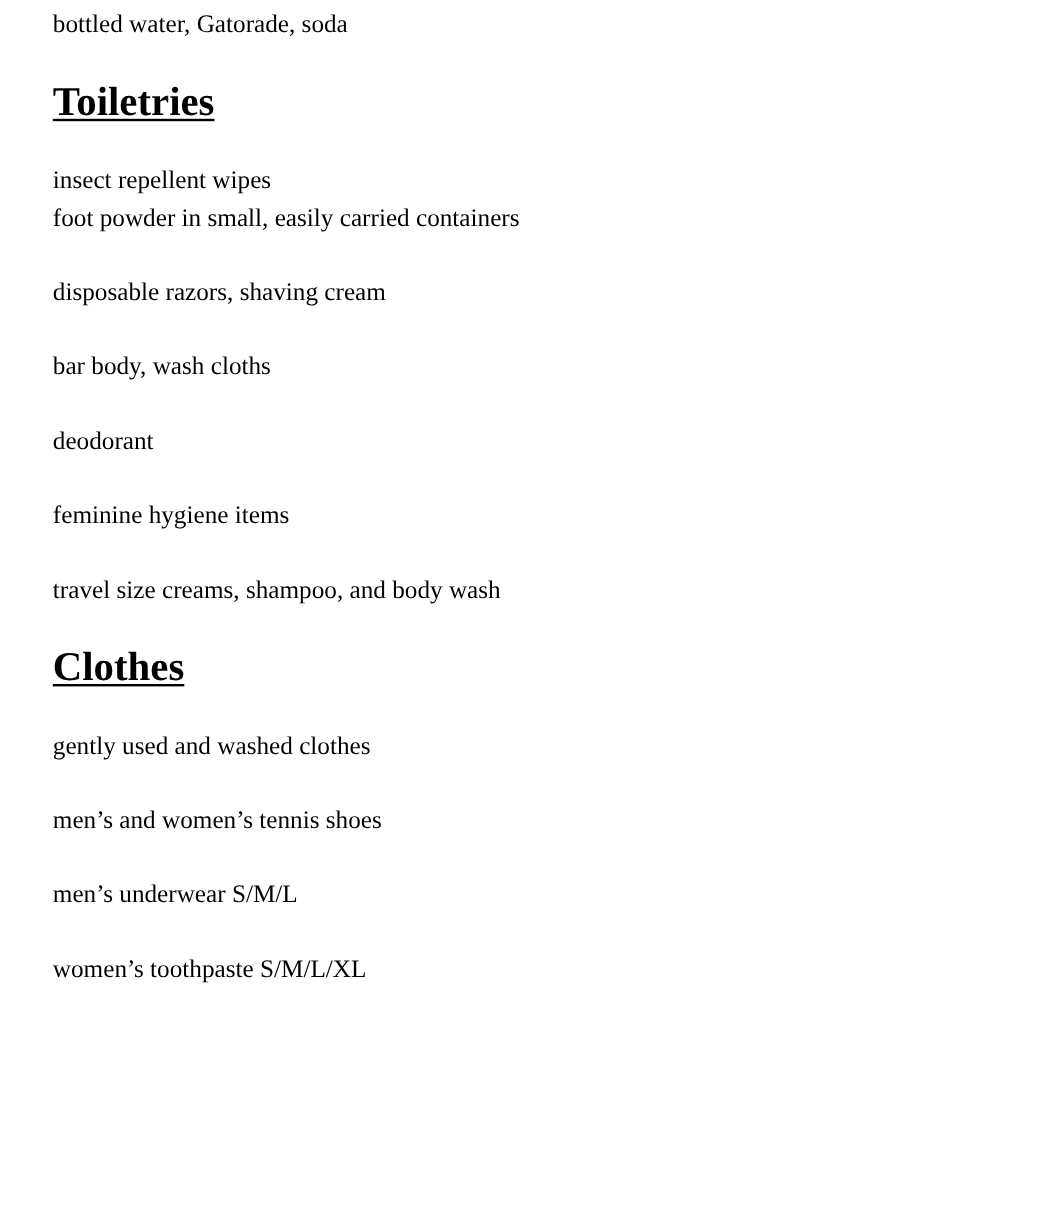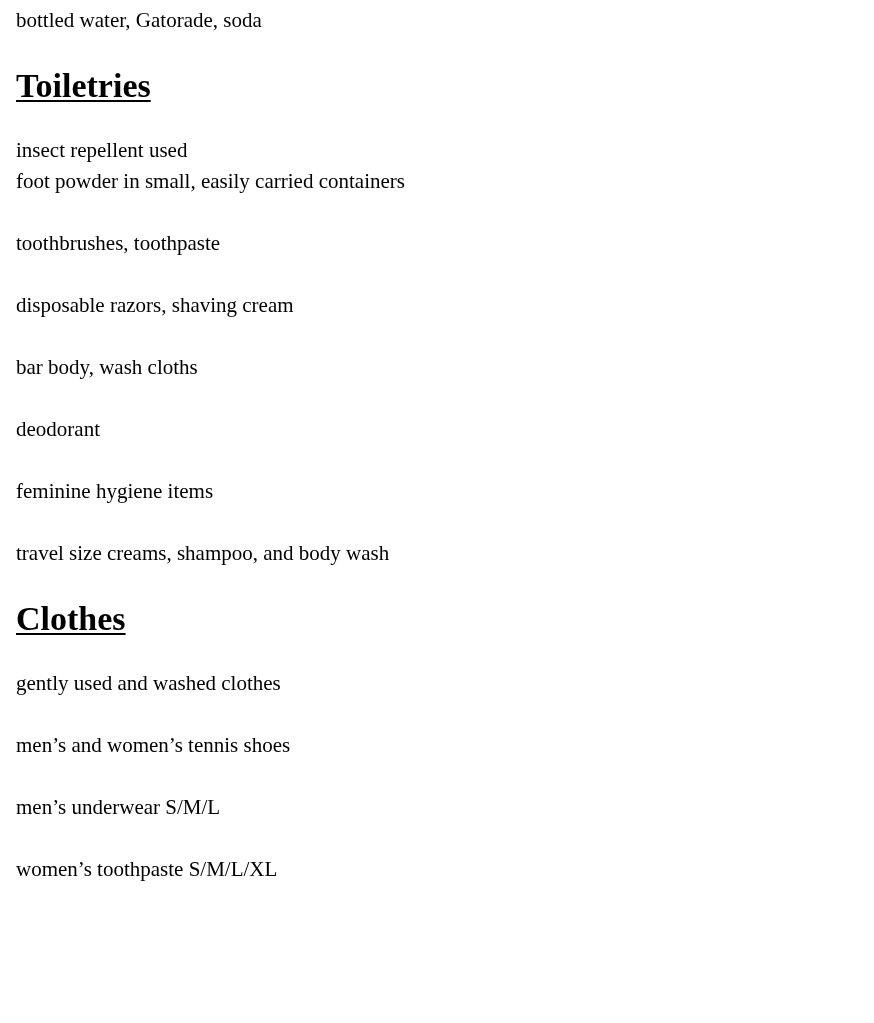--- a/index.html
+++ b/index.html
@@ -9,20 +9,21 @@
   }
   body {
     width: 874px;
     height: 1023px;
     overflow: hidden;
     font-family: "Liberation Serif", "DejaVu Serif", serif;
     color: #000000;
   }
   .doc {
     padding: 5px 3px 0 16px;
+    margin-left: 28px;
   }
   .body-para, .intro-line {
     font-size: 21px;
     line-height: 31px;
     margin: 0 0 31px 0;
   }
   .section-heading {
     font-size: 34px;
     line-height: 37px;
     font-weight: bold;
@@ -35,22 +36,21 @@
     font-weight: bold;
   }
 </style>
 </head>
 <body>
 
 <main class="doc">
   <p class="intro-line">bottled water, Gatorade, soda</p>
   <div>
       <h2 class="section-heading">Toiletries</h2>
-      <p class="body-para"><span>insect repellent used</span><br><span>foot powder in small, easily carried containers</span></p>
-      <p class="body-para"><span>toothbrushes, toothpaste</span></p>
+      <p class="body-para"><span>insect repellent wipes</span><br><span>foot powder in small, easily carried containers</span></p>
       <p class="body-para"><span>disposable razors, shaving cream</span></p>
       <p class="body-para"><span>bar body, wash cloths</span></p>
       <p class="body-para"><span>deodorant</span></p>
       <p class="body-para"><span>feminine hygiene items</span></p>
       <p class="body-para"><span>travel size creams, shampoo, and body wash</span></p>
       <h2 class="section-heading">Clothes</h2>
       <p class="body-para"><span>gently used and washed clothes</span></p>
       <p class="body-para"><span>men’s and women’s tennis shoes</span></p>
       <p class="body-para"><span>men’s underwear S/M/L</span></p>
       <p class="body-para"><span>women’s toothpaste S/M/L/XL</span></p>

